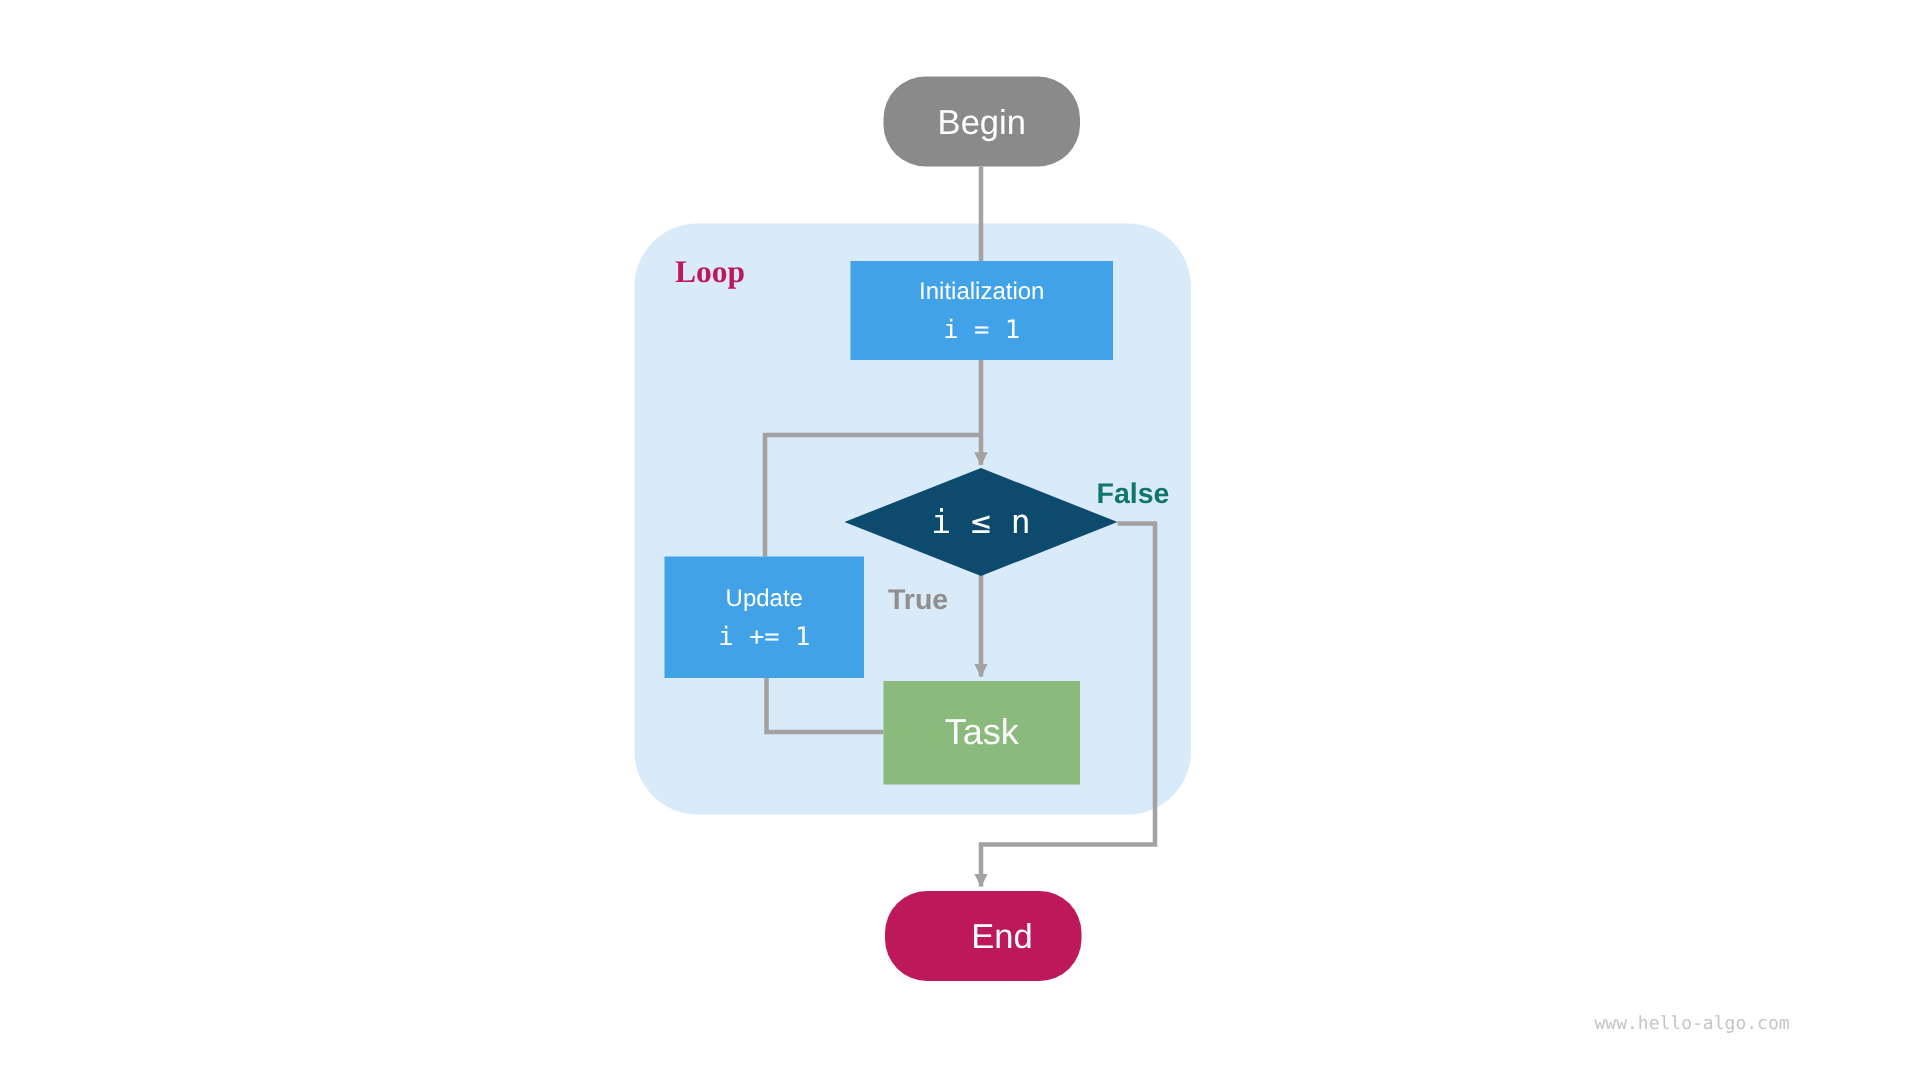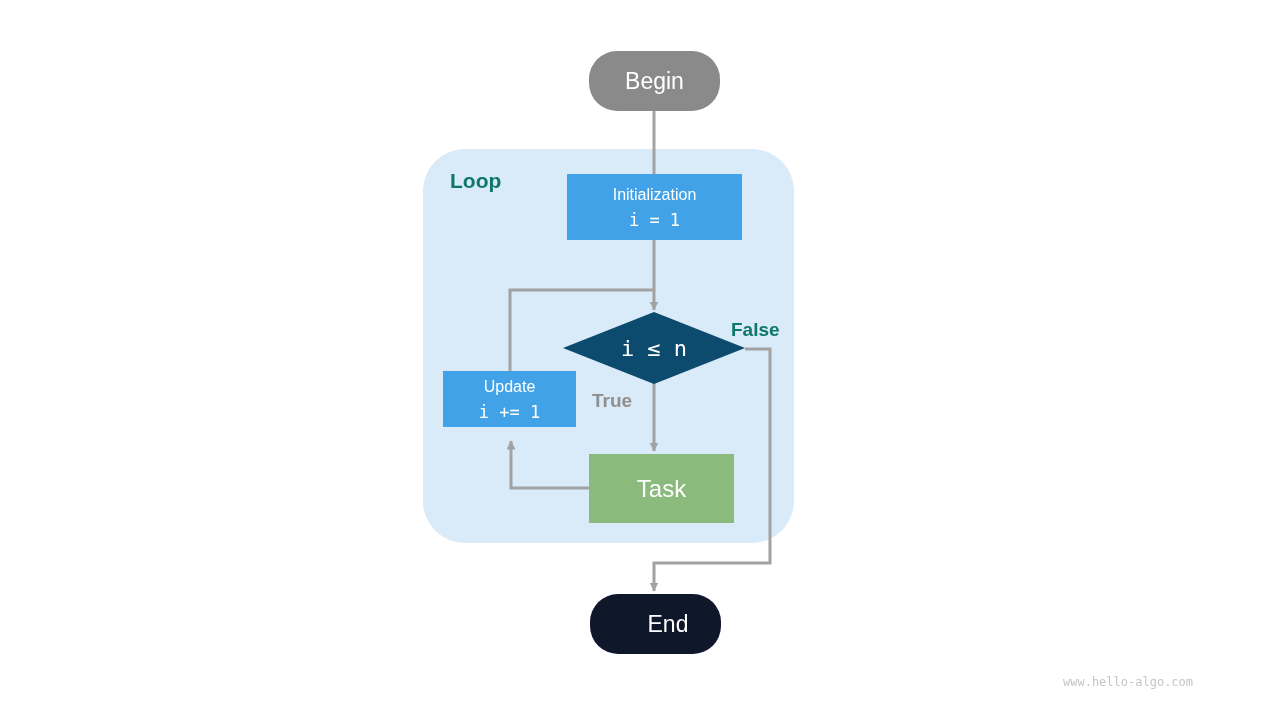--- a/index.html
+++ b/index.html
@@ -38,22 +38,22 @@
     text-align: center;
   }
   .node .title { font-size: 16px; line-height: 27px; }
   .node .code  { font-family: "DejaVu Sans Mono", monospace; font-size: 17px; line-height: 25px; }
 
   .begin-node, .end-node { width: 131px; height: 60px; border-radius: 28px; font-size: 23px; }
   .begin-node { left: 589px; top: 51px; }
   .end-node   { left: 590px; top: 594px; }
 
   .init-node   { left: 567px; top: 174px; width: 175px; height: 66px; }
-  .update-node { left: 443px; top: 371px; width: 133px; height: 56px; text-align: center; }
-  .task-node   { left: 589px; top: 454px; width: 145px; height: 69px; font-size: 24px; }
+  .update-node { left: 443px; top: 371px; width: 133px; height: 81px; text-align: center; }
+  .task-node   { left: 589px; top: 454px; width: 131px; height: 69px; font-size: 24px; }
 
   .diamond {
     left: 563px; top: 312px; width: 182px; height: 72px;
     clip-path: polygon(50% 0, 100% 50%, 50% 100%, 0 50%);
     font-family: "DejaVu Sans Mono", monospace;
     font-size: 22px;
   }
 
   
   .edge-label { font-size: 19px; font-weight: 700; z-index: 3; }
@@ -67,21 +67,21 @@
     font-size: 12px;
     z-index: 3;
   }
 </style>
 </head>
 <body>
 
 <div id="canvas">
 
   <div class="abs loop-box" style="background: rgb(217, 234, 248);"></div>
-  <div class="abs loop-label" style="color: #0f766e;">Loop</div>
+  <div class="abs loop-label" style="color: #be185d; font-family: Liberation Serif, serif;">Loop</div>
 
   <svg id="edges" class="abs" width="1280" height="720" viewBox="0 0 1280 720">
     <defs>
       <marker id="arrowhead" markerUnits="userSpaceOnUse" markerWidth="10" markerHeight="10" refX="8.5" refY="4.5" orient="auto">
         <path d="M0,0 L9,4.5 L0,9 Z" fill="#A2A2A2"></path>
       </marker>
     </defs>
     <polyline points="654,111 654,176" fill="none" stroke-width="3" stroke="#A2A2A2"></polyline>
     <polyline points="654,240 654,310" fill="none" stroke-width="3" marker-end="url(#arrowhead)" stroke="#A2A2A2"></polyline>
     <polyline points="510,371 510,290 655,290" fill="none" stroke-width="3" stroke="#A2A2A2"></polyline>
@@ -105,21 +105,21 @@
 
   <div class="abs node update-node" style="background: rgb(65, 162, 232); color: rgb(255, 255, 255);">
     <span class="title">Update</span>
     <span class="code">i += 1</span>
   </div>
 
   <div class="abs node task-node" style="background: rgb(138, 186, 124); color: rgb(255, 255, 255);">
     <span class="label">Task</span>
   </div>
 
-  <div class="abs node end-node" style="background: #0f172a; color: rgb(255, 255, 255); padding-left: 25px;">
+  <div class="abs node end-node" style="background: #be185d; color: rgb(255, 255, 255); padding-left: 25px;">
     <span class="label">End</span>
   </div>
 
   <div class="abs edge-label true-label" style="color: rgb(143, 143, 143);">True</div>
   <div class="abs edge-label false-label" style="color: #0f766e;">False</div>
 
   <div class="abs watermark" style="color: rgb(197, 197, 197);">www.hello-algo.com</div>
 
 </div>
 

